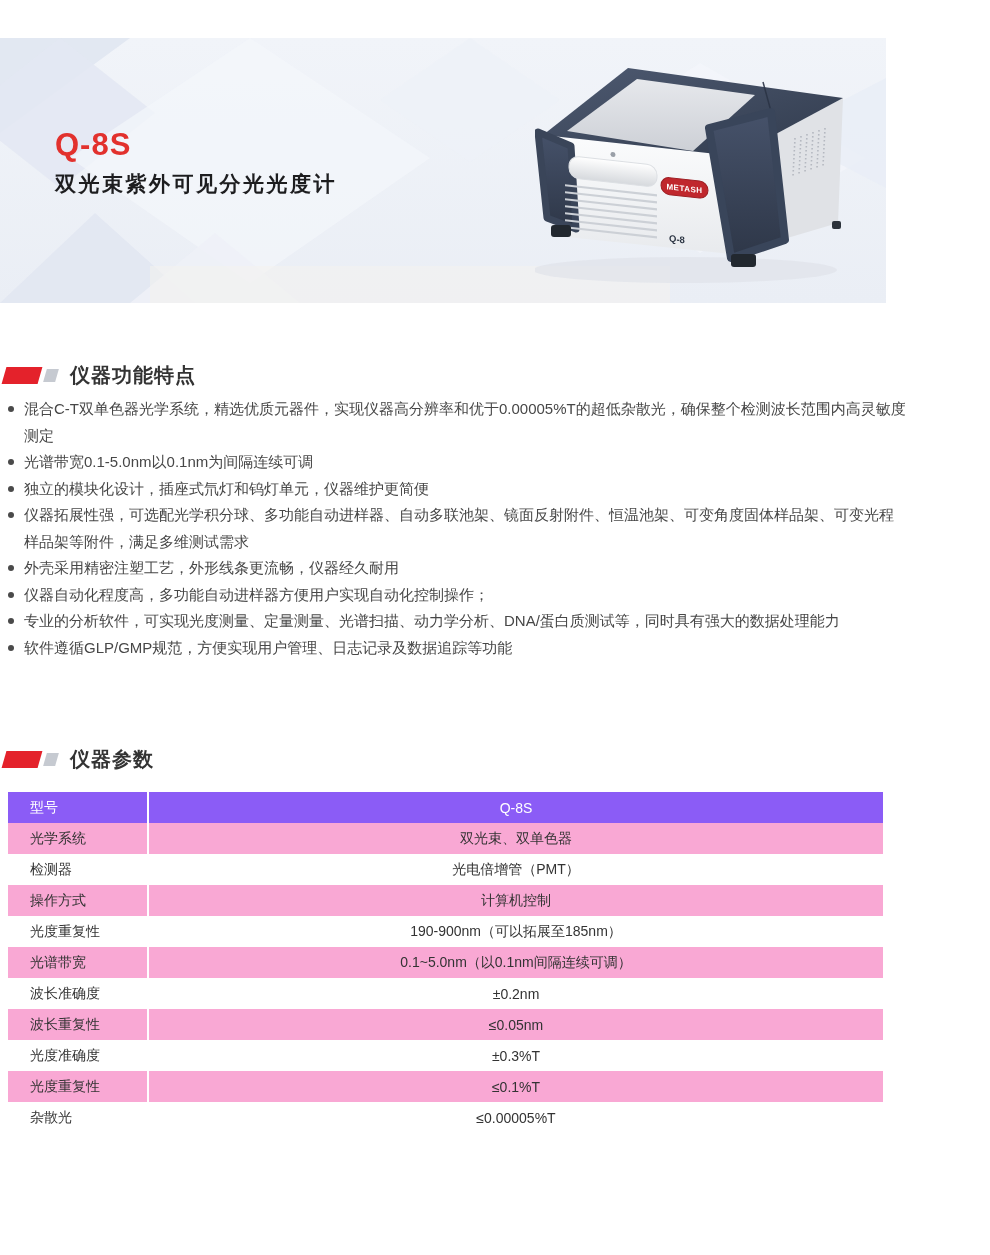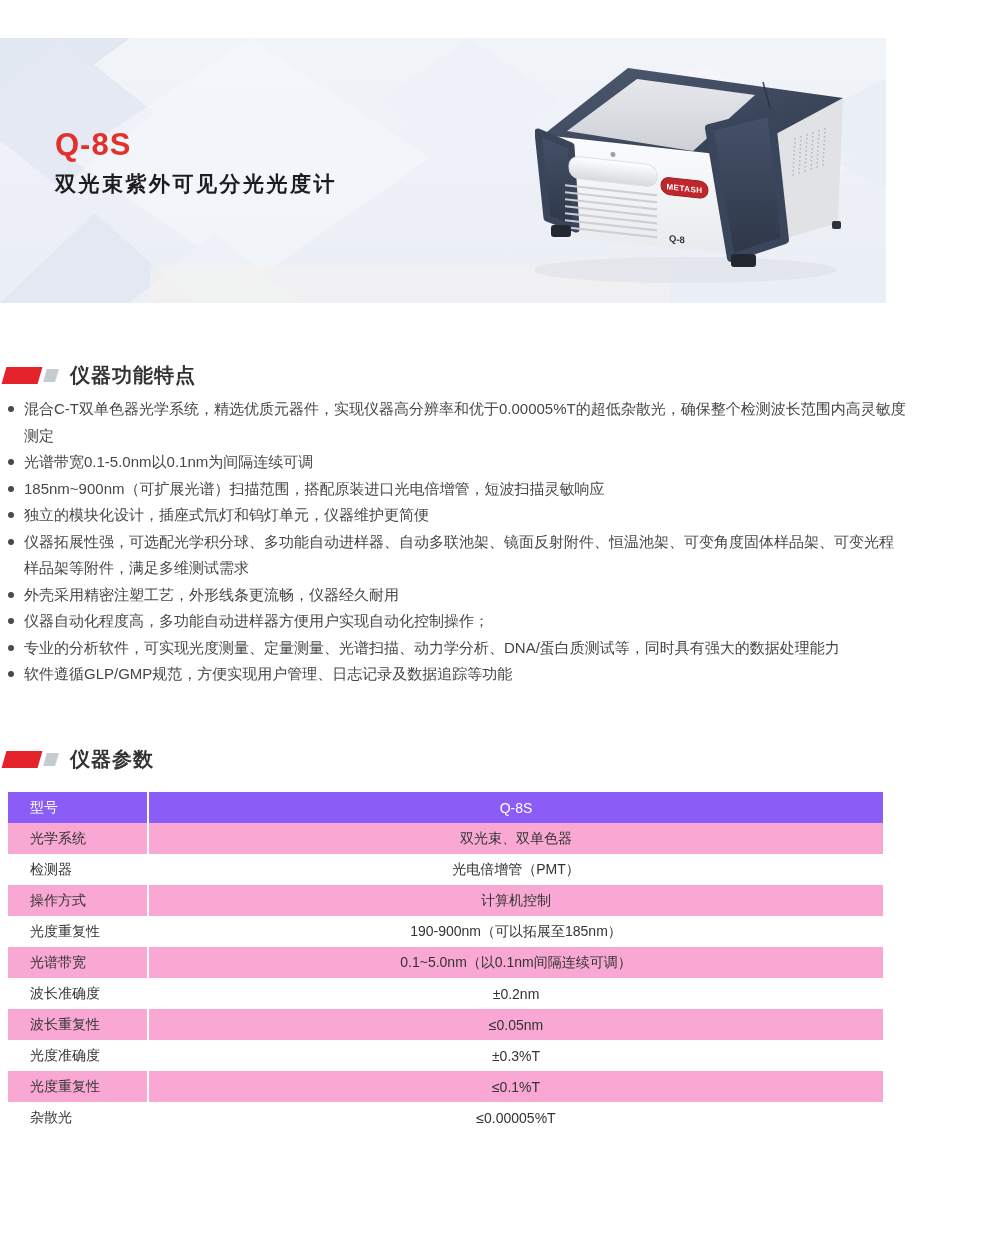--- a/index.html
+++ b/index.html
@@ -136,21 +136,20 @@
 
 <div class="section-heading" id="features-heading">
   <span class="deco-red"></span>
   <span class="deco-gray"></span>
   <span class="heading-text">仪器功能特点</span>
 </div>
 
 <ul class="features-list">
   <li>混合C-T双单色器光学系统，精选优质元器件，实现仪器高分辨率和优于0.00005%T的超低杂散光，确保整个检测波长范围内高灵敏度测定</li>
   <li>光谱带宽0.1-5.0nm以0.1nm为间隔连续可调</li>
-  <li>185nm~900nm（可扩展光谱）扫描范围，搭配原装进口光电倍增管，短波扫描灵敏响应</li>
   <li>独立的模块化设计，插座式氘灯和钨灯单元，仪器维护更简便</li>
   <li>仪器拓展性强，可选配光学积分球、多功能自动进样器、自动多联池架、镜面反射附件、恒温池架、可变角度固体样品架、可变光程样品架等附件，满足多维测试需求</li>
   <li>外壳采用精密注塑工艺，外形线条更流畅，仪器经久耐用</li>
   <li>仪器自动化程度高，多功能自动进样器方便用户实现自动化控制操作；</li>
   <li>专业的分析软件，可实现光度测量、定量测量、光谱扫描、动力学分析、DNA/蛋白质测试等，同时具有强大的数据处理能力</li>
   <li>软件遵循GLP/GMP规范，方便实现用户管理、日志记录及数据追踪等功能</li>
 </ul>
 
 <div class="section-heading" id="specs-heading">
   <span class="deco-red"></span>

